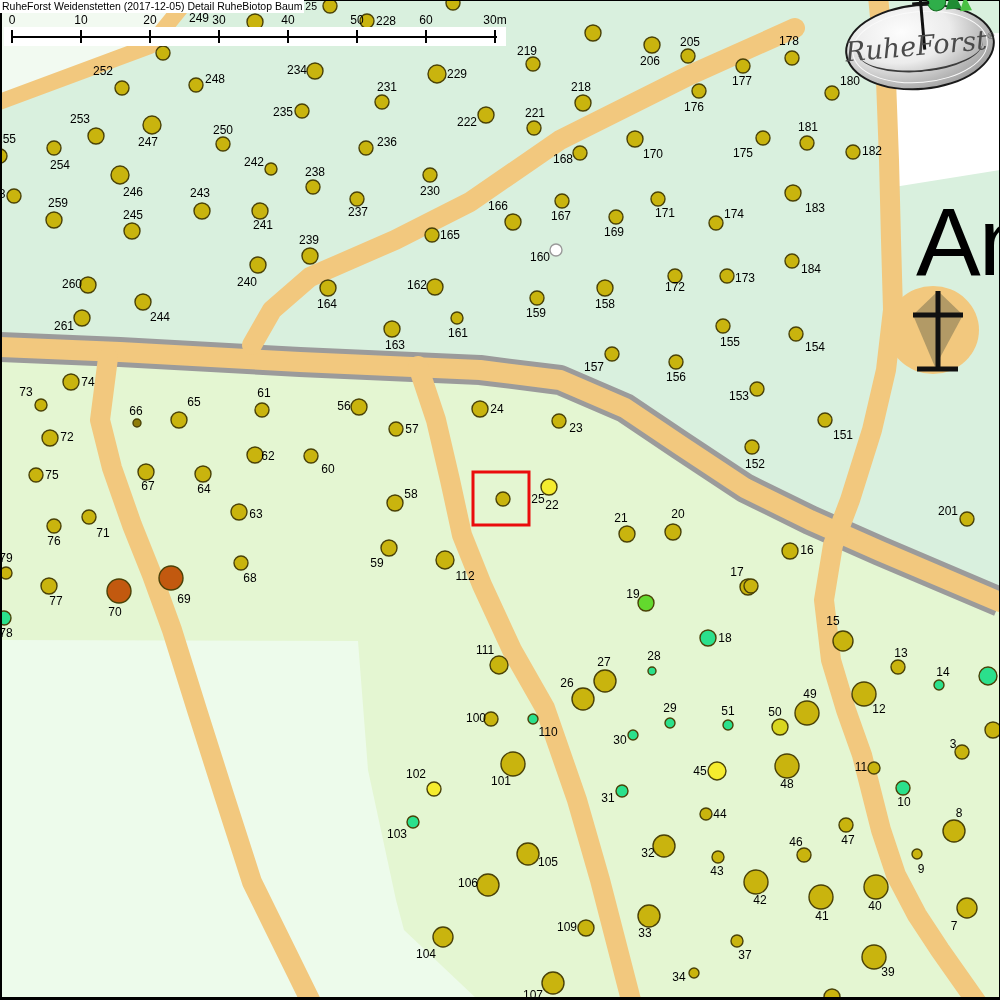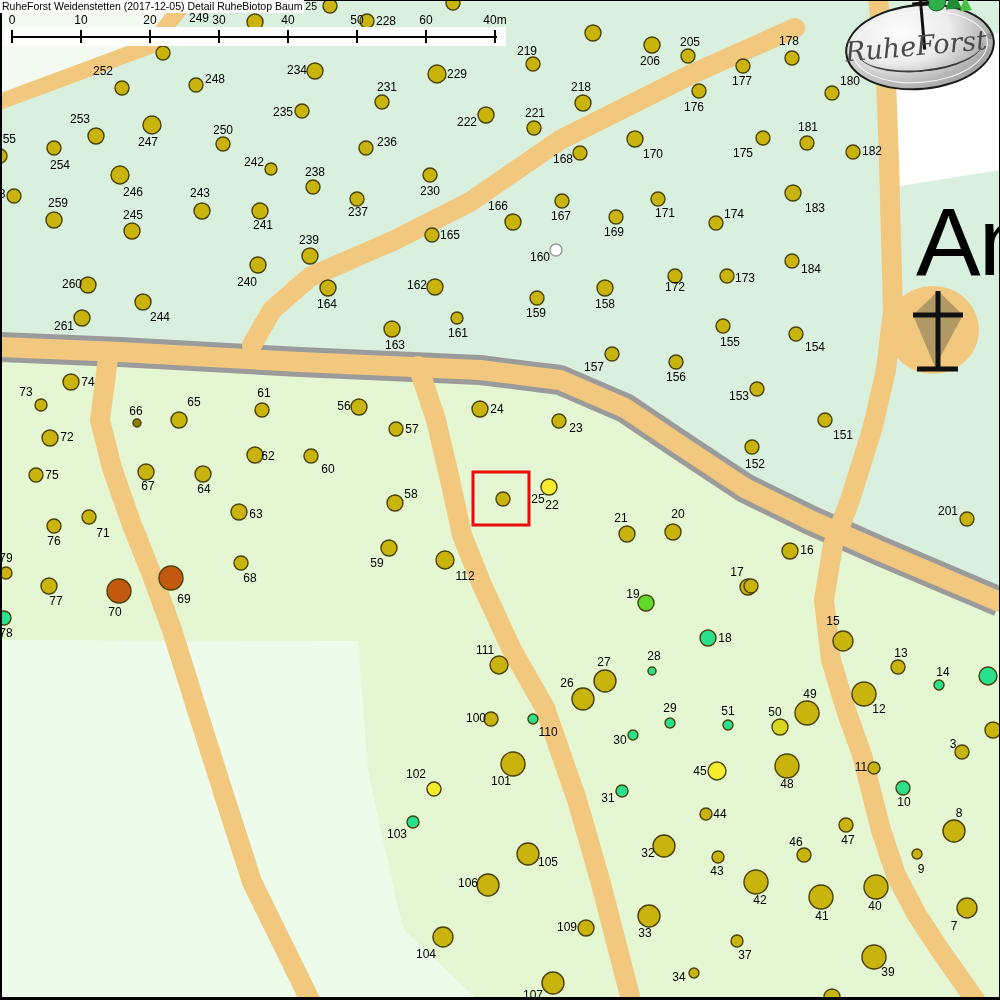--- a/index.html
+++ b/index.html
@@ -404,21 +404,21 @@
       <span class="scale-label" style="left: 150px;">20</span>
       <div class="scale-tick" style="left: 218px;"></div>
       <span class="scale-label" style="left: 219px;">30</span>
       <div class="scale-tick" style="left: 287px;"></div>
       <span class="scale-label" style="left: 288px;">40</span>
       <div class="scale-tick" style="left: 356px;"></div>
       <span class="scale-label" style="left: 357px;">50</span>
       <div class="scale-tick" style="left: 425px;"></div>
       <span class="scale-label" style="left: 426px;">60</span>
       <div class="scale-tick" style="left: 494px;"></div>
-      <span class="scale-label" style="left: 495px;">40m</span>
+      <span class="scale-label" style="left: 495px;">30m</span>
     </div>
 
   <div id="logo">
     <div id="logo-oval"></div>
     <div class="logo-tree-ball"></div>
     <div class="logo-tree-tri1"></div>
     <div class="logo-tree-tri2"></div>
     <div id="logo-cross-v"></div>
     <div id="logo-cross-h"></div>
     <div id="logo-swoosh"></div>

